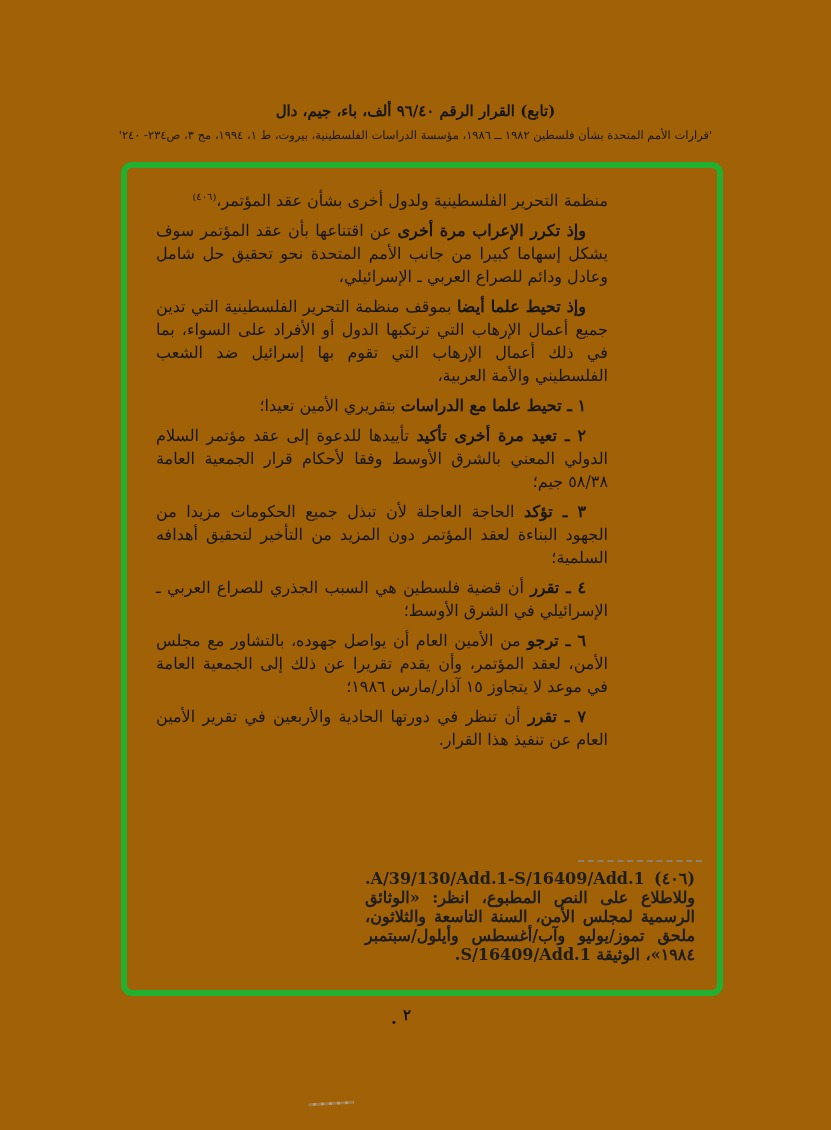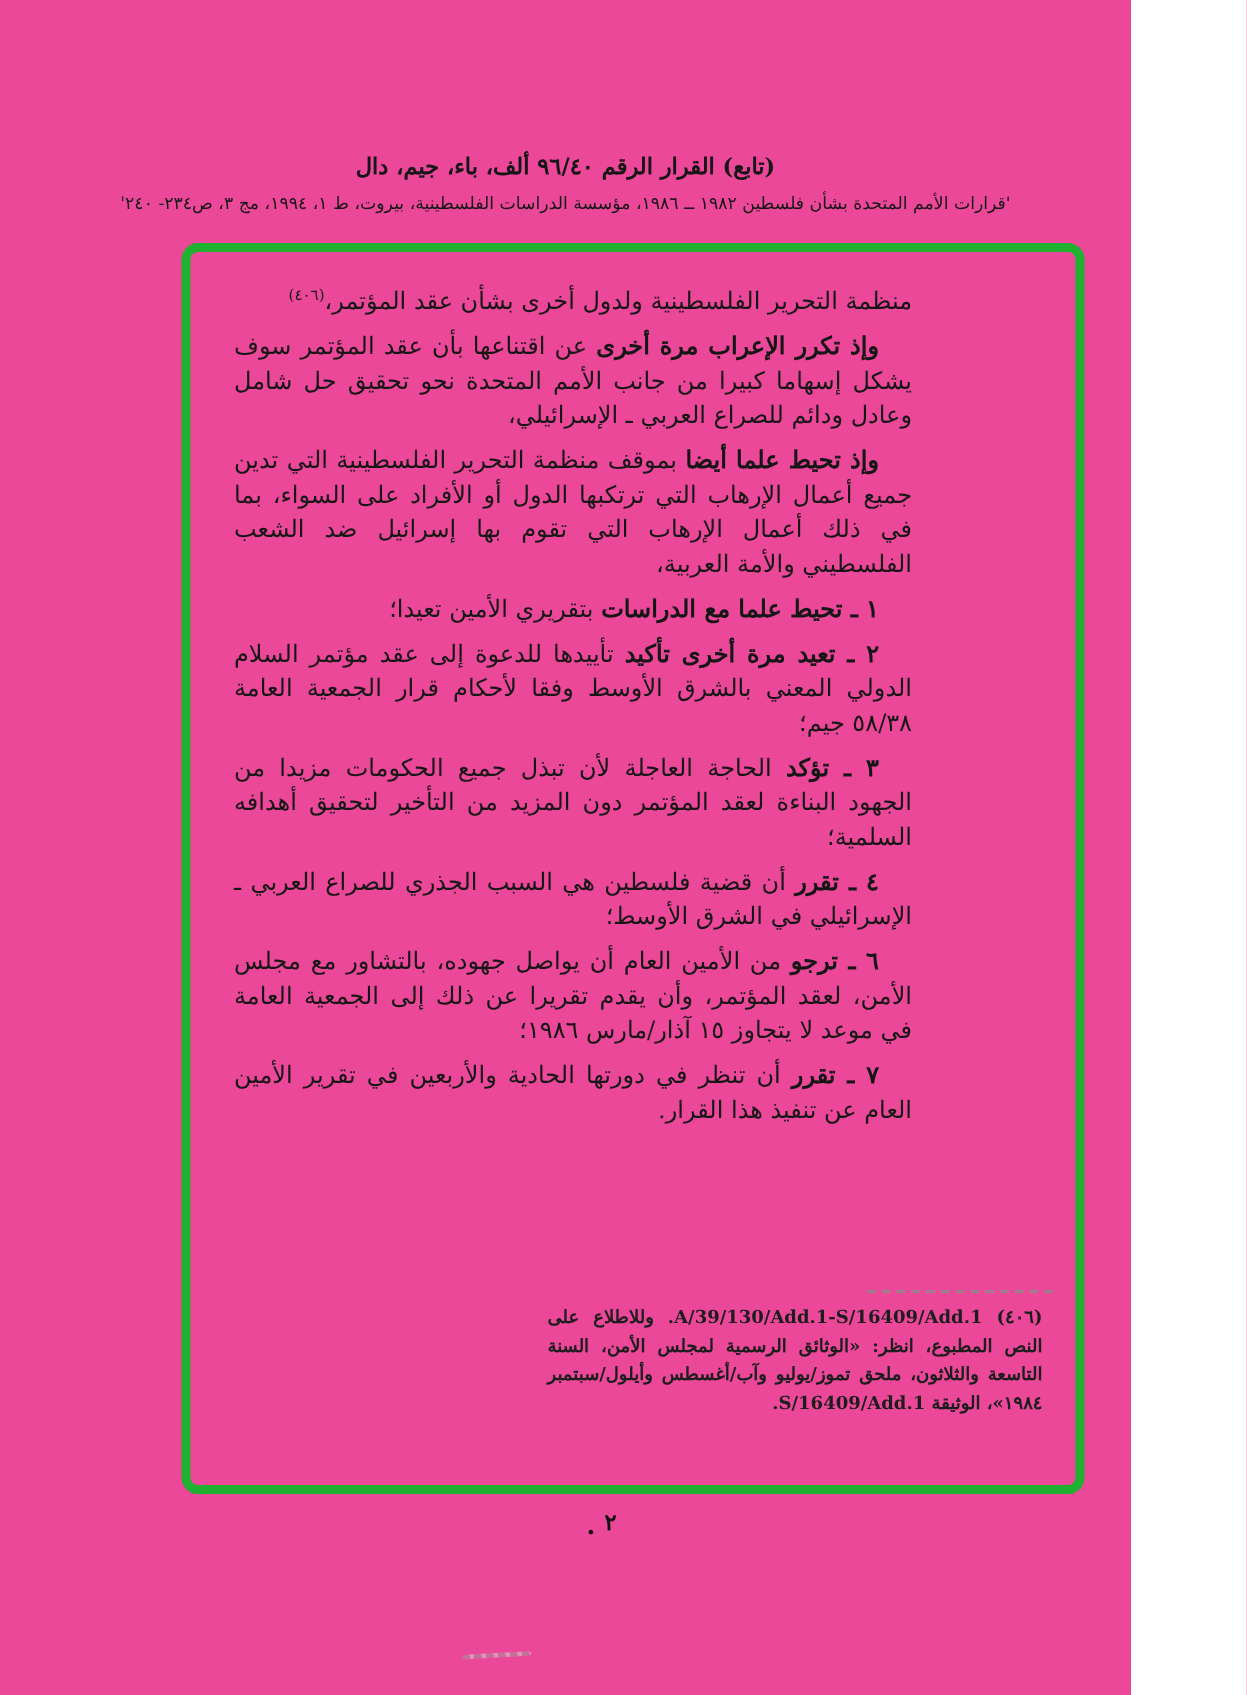--- a/index.html
+++ b/index.html
@@ -1,20 +1,20 @@
 <!DOCTYPE html>
 <html lang="ar"><head>
 <meta charset="utf-8">
 <style>
   * { margin:0; padding:0; box-sizing:border-box; }
   html,body { background:#ffffff; }
   .page {
     position:relative;
-    width:754px; height:1130px;
-    background:#ec4899;
+    width:831px; height:1130px;
+    background:#a16207;
     overflow:hidden;
     font-family:"DejaVu Serif", serif;
     color:#161616;
   }
 
   
   .header {
     position:absolute; top:102px; left:0; width:100%;
     text-align:center; direction:rtl;
   }
@@ -52,21 +52,21 @@
   }
 
   
   .footnote-sep {
     position:absolute; left:578px; top:860px; width:124px;
     border-top:2px dashed #8b8b8b; opacity:.8;
   }
   .footnote {
     position:absolute; left:365px; top:869px; width:330px;
     direction:rtl; text-align:justify;
-    font-size:12px; line-height:19px; font-weight:600;
+    font-size:16px; line-height:19px; font-weight:600;
     color:#1d1d1d;
   }
 
   
   .page-num-dot {
     position:absolute; left:391px; top:1012px;
     font-size:17px; font-weight:bold; color:#111;
   }
   .page-num {
     position:absolute; left:403px; top:1006px;

